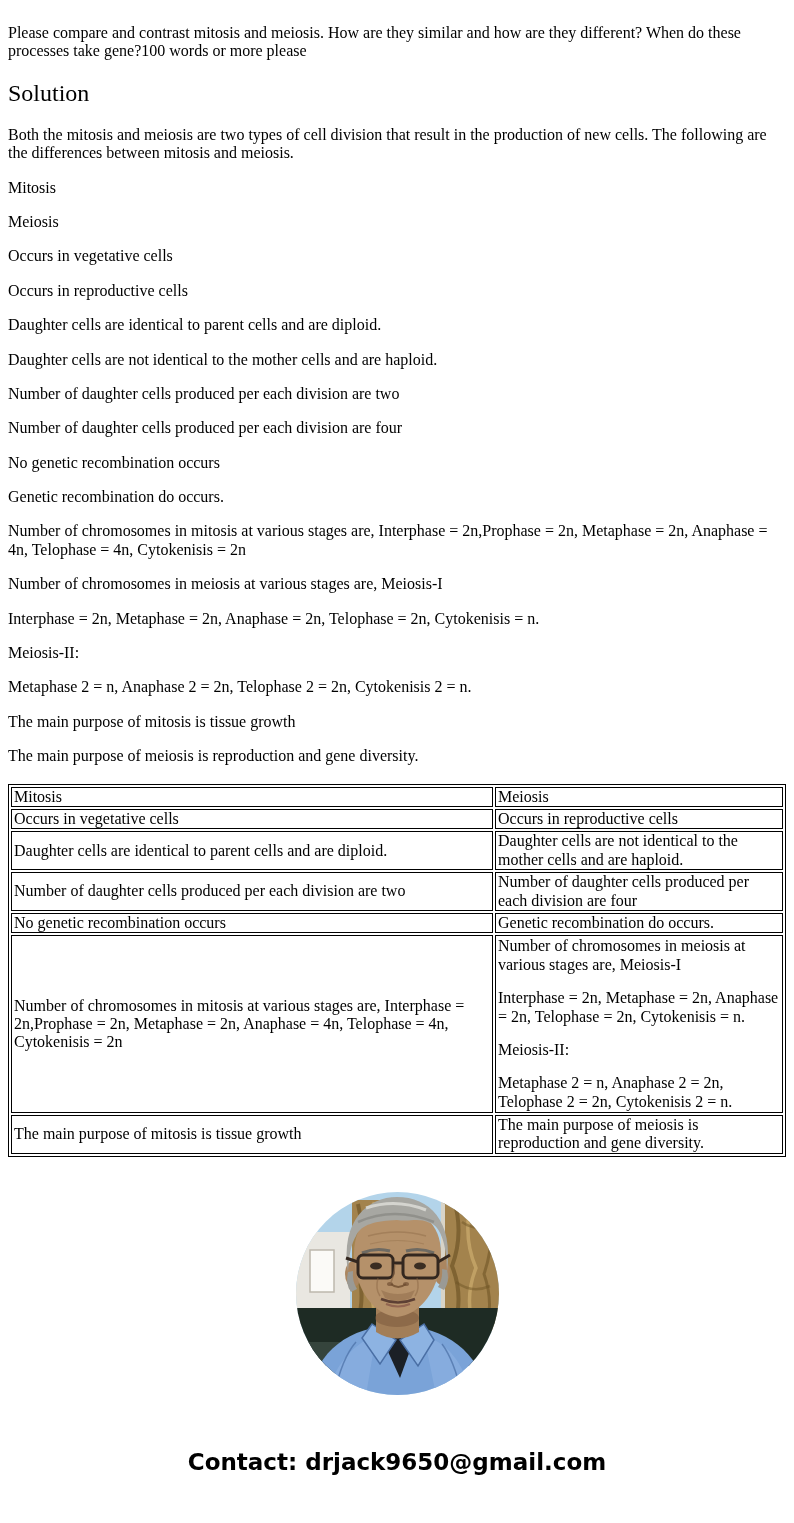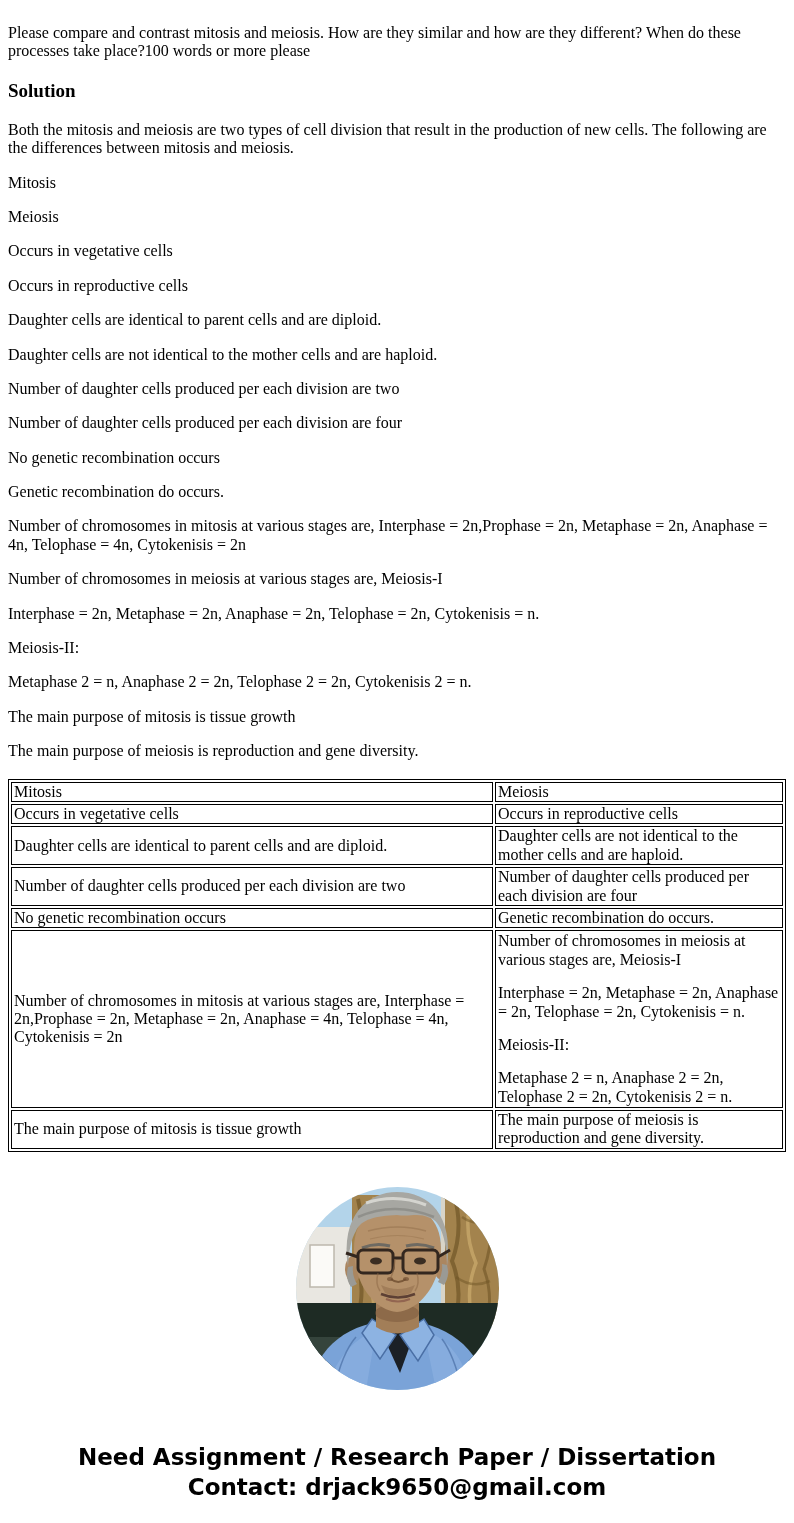--- a/index.html
+++ b/index.html
@@ -4,21 +4,21 @@
 <style>
   html, body { background: #ffffff; }
   body {
     margin: 8px;
     width: 778px;
     color: #000000;
     font-family: "Liberation Serif", serif;
     font-size: 16px;
   }
   p { margin: 16px 0; line-height: 1.15; }
-  h3.solution { font-size: 19px; font-weight: bold; margin: 19px 0; }
+  h3.solution { font-size: 24px; font-weight: normal; margin: 19px 0; }
 
   table.compare {
     width: 100%;
     border-collapse: separate;
     border-spacing: 2px;
     border: 1px solid #000000;
     margin: 18px 0;
   }
   table.compare td {
     border: 1px solid #000000;
@@ -46,21 +46,21 @@
     font-size: 23px;
     line-height: 30px;
     color: #000000;
   }
 </style>
 </head>
 <body>
 
 <main>
 
-  <p>Please compare and contrast mitosis and meiosis. How are they similar and how are they different? When do these processes take place?100 words or more please</p>
+  <p>Please compare and contrast mitosis and meiosis. How are they similar and how are they different? When do these processes take gene?100 words or more please</p>
 
   <h3 class="solution">Solution</h3>
 
   <p>Both the mitosis and meiosis are two types of cell division that result in the production of new cells. The following are the differences between mitosis and meiosis.</p>
   <p>Mitosis</p>
   <p>Meiosis</p>
   <p>Occurs in vegetative cells</p>
   <p>Occurs in reproductive cells</p>
   <p>Daughter cells are identical to parent cells and are diploid.</p>
   <p>Daughter cells are not identical to the mother cells and are haploid.</p>
@@ -196,17 +196,16 @@
 
         <path d="M85,98 q17,8 34,0 l-4,8 q-13,6 -26,0 Z" fill="#8a6644" opacity="0.45"></path>
 
         <path d="M85,107 q17,7 34,0" stroke="#5d4034" stroke-width="2.5" fill="none"></path>
         <path d="M90,112 q12,5 24,0" stroke="#8a5a4a" stroke-width="2" fill="none" opacity="0.8"></path>
       </g>
     </svg>
   </div>
 
   <div class="footer">
-    <div>Need Assignment / Research Paper / Dissertation</div>
     <div>Contact: drjack9650@gmail.com</div>
   </div>
 
 </main>
 
 </body></html>

